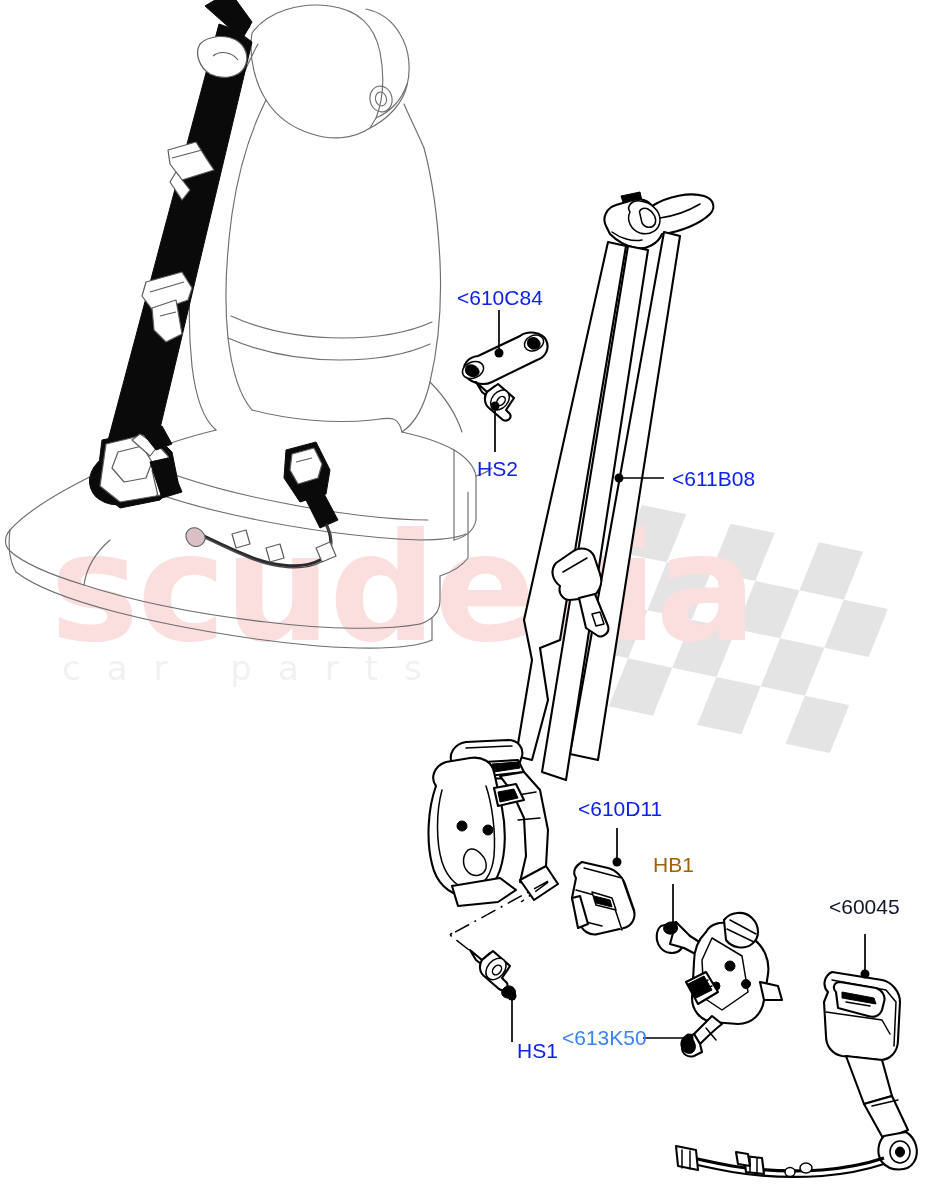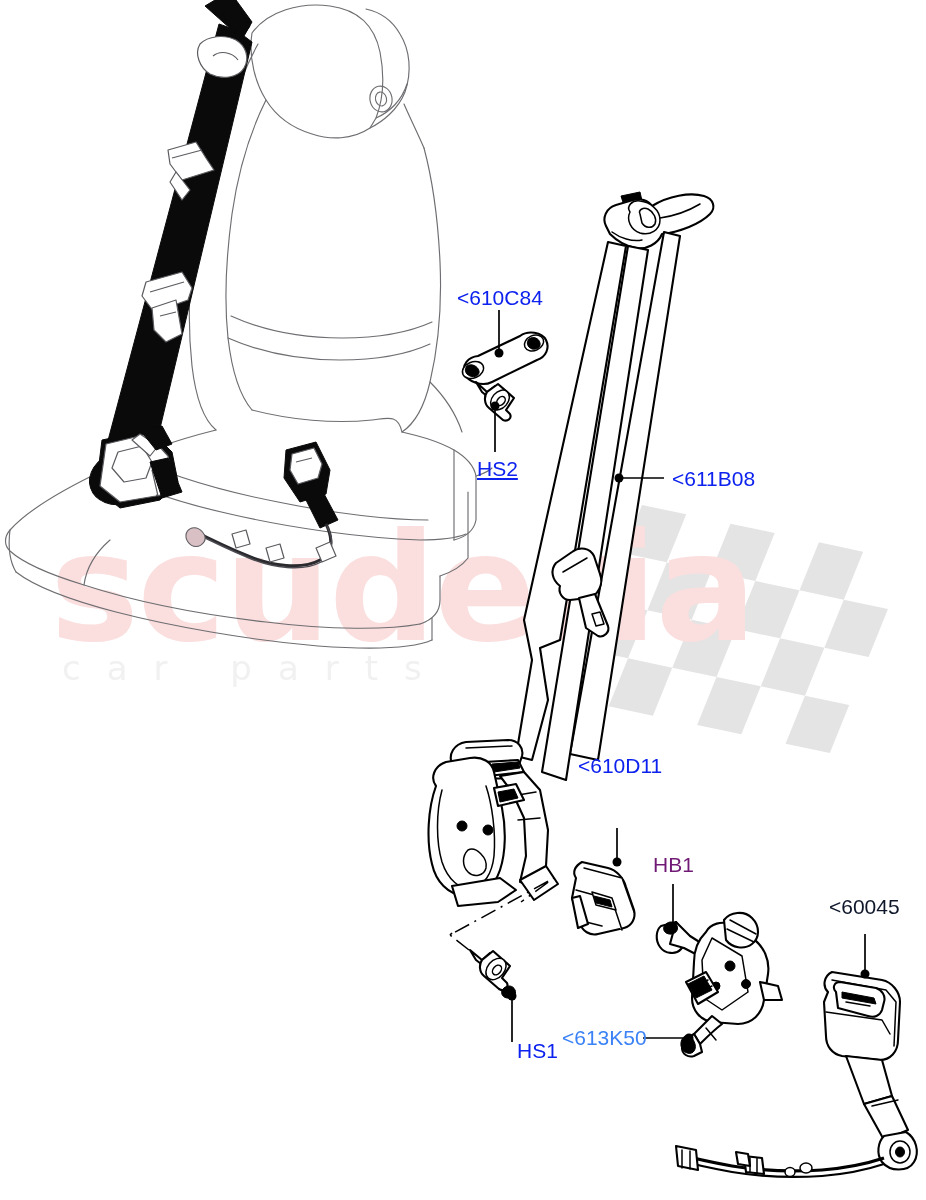--- a/index.html
+++ b/index.html
@@ -430,27 +430,27 @@
       <line class="lead-line" x1="643" y1="1038" x2="685" y2="1038"></line>
       <circle cx="689" cy="1038" r="4.5" fill="#000"></circle>
 
       <line class="lead-line" x1="512" y1="1042" x2="512" y2="999"></line>
       <circle cx="512" cy="996" r="4.5" fill="#000"></circle>
     </g>
   </svg>
 
   <div class="callout-text" style="position:absolute;left:457px;top:286px;color:#0d22ee;white-space:nowrap;">&lt;610C84</div>
 
-  <div class="callout-text" style="position:absolute;left:477px;top:457px;color:#0d22ee;white-space:nowrap;text-decoration:underline;">HS2</div>
+  <div class="callout-text" style="position:absolute;left:477px;top:457px;color:#0d22ee;white-space:nowrap;">HS2</div>
 
   <div class="callout-text" style="position:absolute;left:672px;top:467px;color:#0d22ee;white-space:nowrap;text-align:center;">&lt;611B08</div>
 
-  <div class="callout-text" style="position:absolute;left:578px;top:754px;color:#0d22ee;white-space:nowrap;">&lt;610D11</div>
-
-  <div class="callout-text" style="position:absolute;left:653px;top:853px;color:#701a75;white-space:nowrap;">HB1</div>
+  <div class="callout-text" style="position:absolute;left:578px;top:797px;color:#0d22ee;white-space:nowrap;">&lt;610D11</div>
+
+  <div class="callout-text" style="position:absolute;left:653px;top:853px;color:#a16207;white-space:nowrap;">HB1</div>
 
   <div class="callout-text" style="position:absolute;left:829px;top:895px;color:#0f172a;white-space:nowrap;">&lt;60045</div>
 
   <div class="callout-text" style="position:absolute;left:562px;top:1026px;color:#3b82f6;white-space:nowrap;">&lt;613K50</div>
 
   <div class="callout-text" style="position:absolute;left:517px;top:1039px;color:#0d22ee;white-space:nowrap;">HS1</div>
 
 </div>
 
 </body></html>

